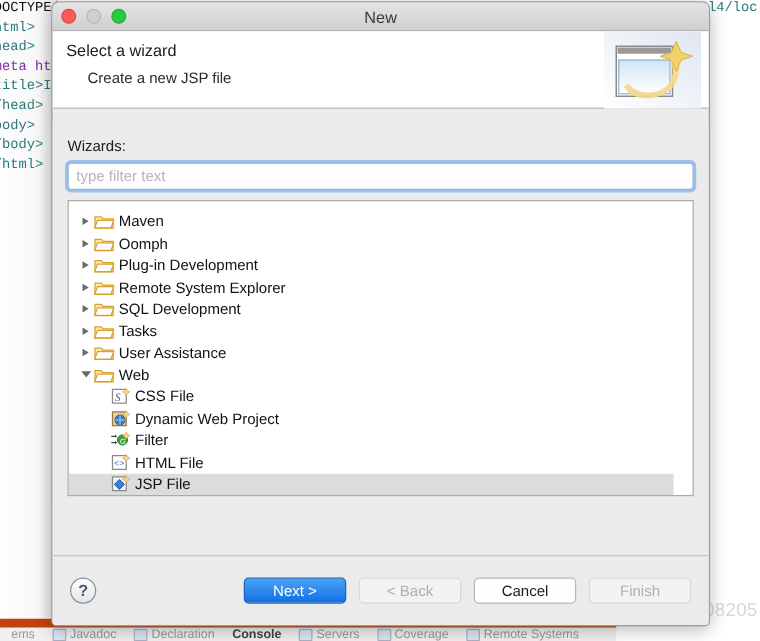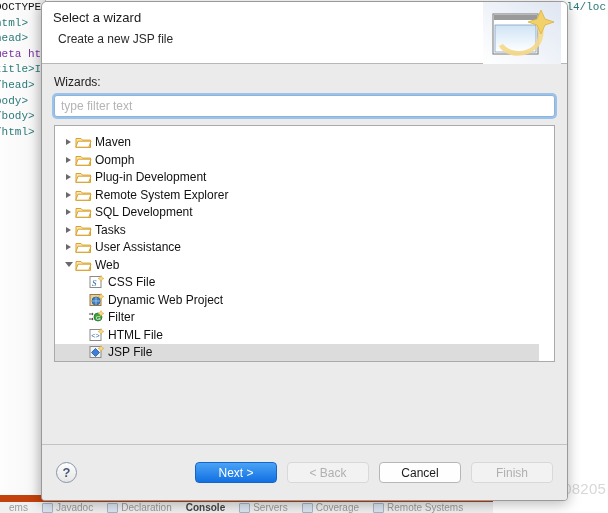--- a/index.html
+++ b/index.html
@@ -139,32 +139,33 @@
   }
   .banner-title {
     font-size: 13px;
     font-weight: normal;
     color: #1a1a1a;
   }
   .banner-sub {
     font-size: 12px;
     color: #2a2a2a;
     margin-top: 7px;
-    margin-left: 5px;
+    margin-left: 17px;
   }
   .banner-art {
     position: absolute; right: 6px; top: 0;
     width: 78px; height: 62px;
   }
 
   .body-area {
     flex: 1 1 auto;
     background: #ebebeb;
     padding: 11px 12px 0 12px;
     position: relative;
+    margin-top: 12px;
   }
   .wizards-label {
     font-size: 12px;
     color: #1c1c1c;
     margin-bottom: 6px;
   }
 
   .filter-wrap {
     position: relative;
     height: 22px;
@@ -349,20 +350,28 @@
       </div>
       <div class="status-tab">
         <span class="stab-ico"></span>
         <span>Remote Systems</span>
       </div>
     </div>
   </div>
 
   <div class="dialog">
 
+    <div class="titlebar">
+      <div class="lights">
+        <span class="light red"></span>
+        <span class="light yellow"></span>
+        <span class="light green"></span>
+      </div>
+      <div class="title-text">New</div>
+    </div>
 
     <div class="banner">
       <div class="banner-title">Select a wizard</div>
       <div class="banner-sub">Create a new JSP file</div>
       <svg class="banner-art" viewBox="0 0 78 62">
         <defs>
           <linearGradient id="bgfade" x1="0" y1="1" x2="1" y2="0">
             <stop offset="0" stop-color="#ffffff"></stop>
             <stop offset="1" stop-color="#dfe6f2"></stop>
           </linearGradient>

